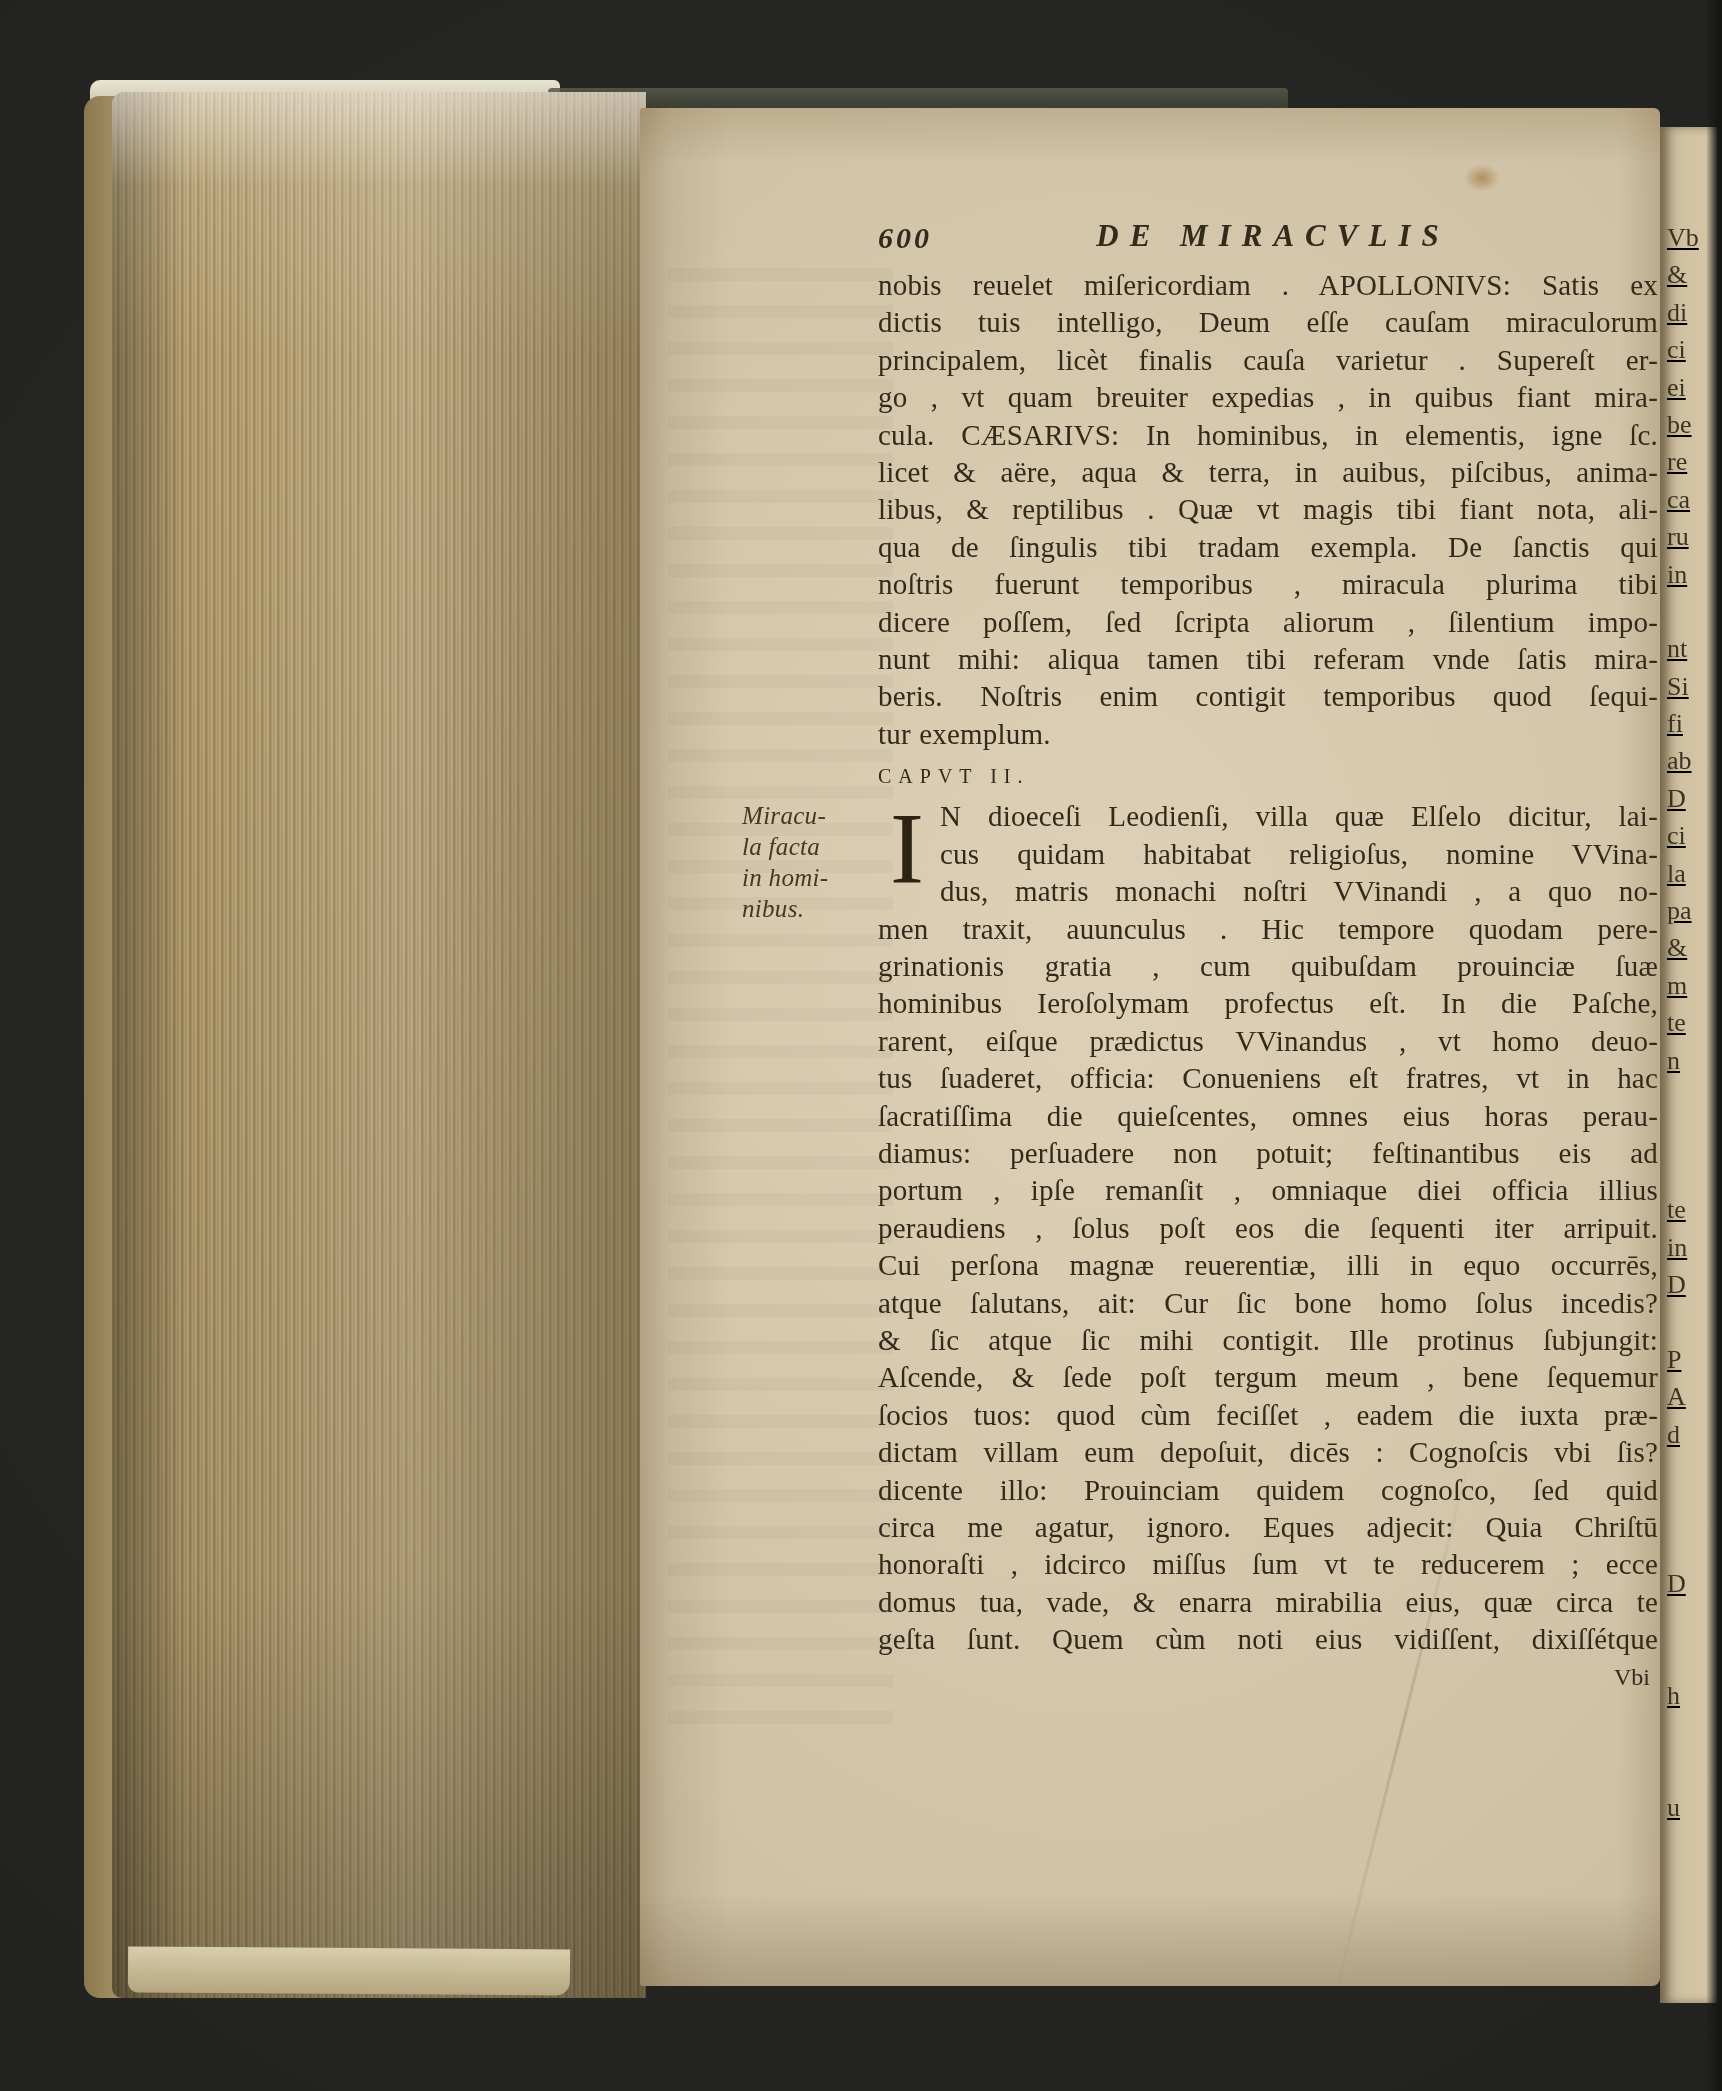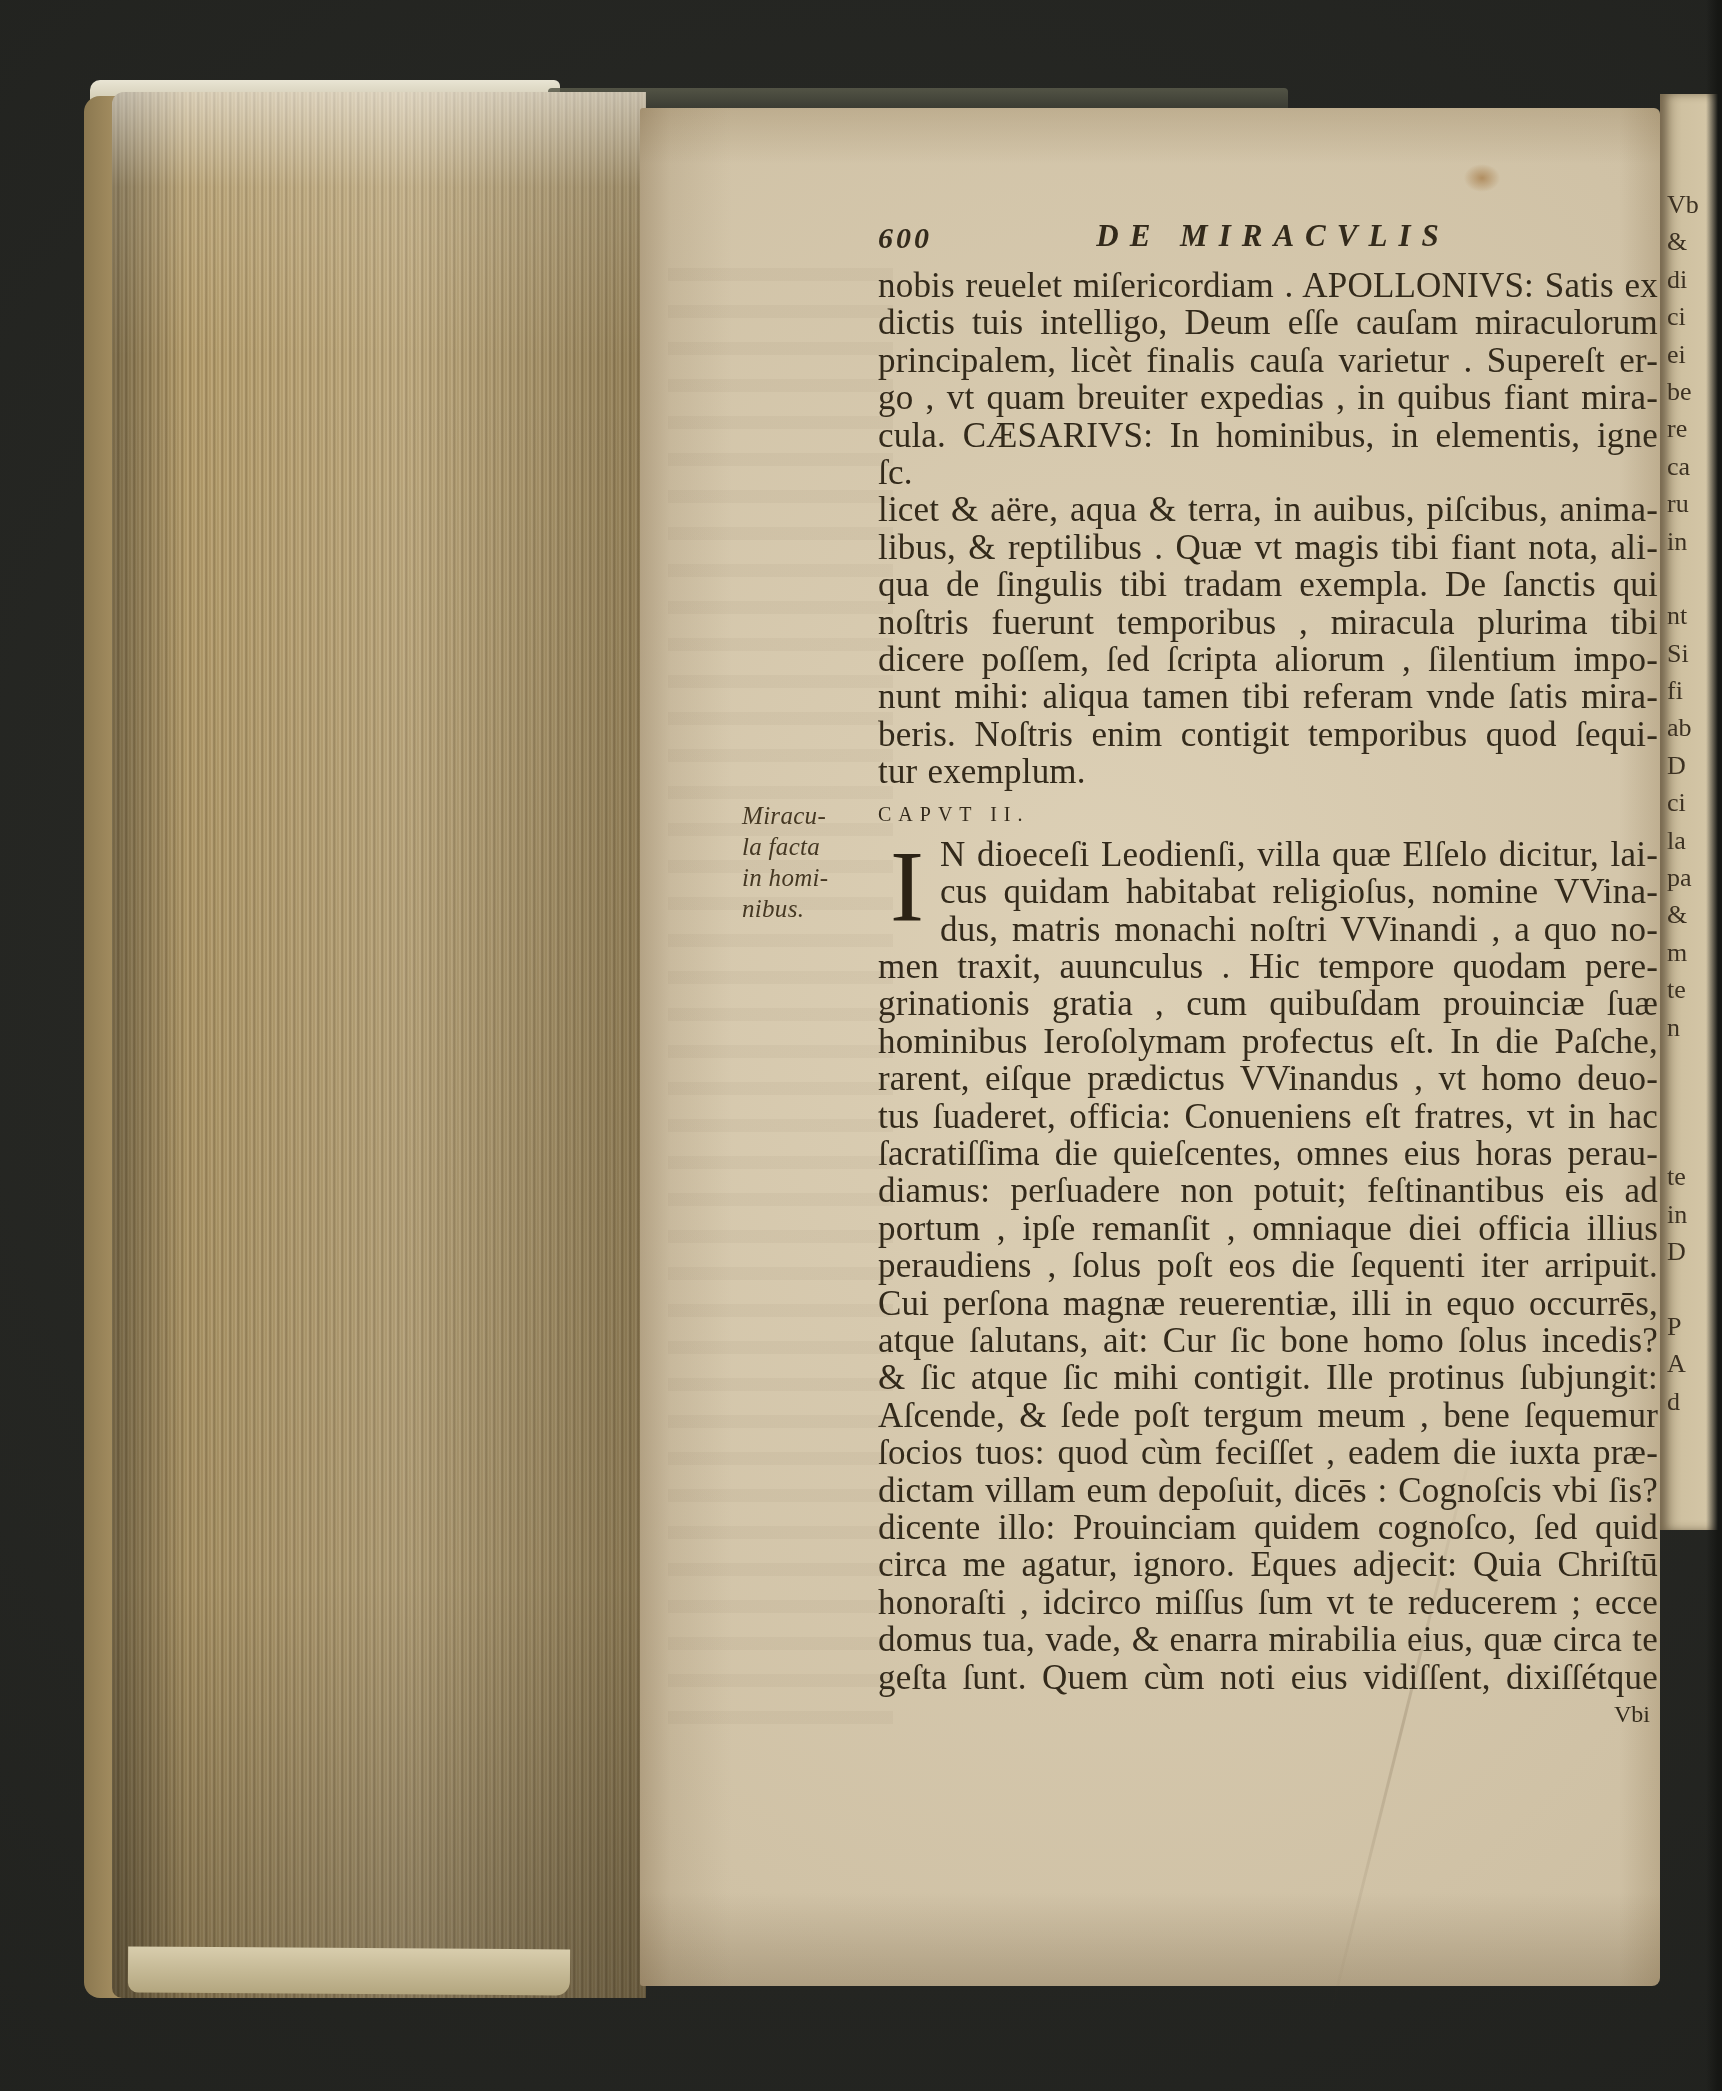--- a/index.html
+++ b/index.html
@@ -58,35 +58,36 @@
   .margin-note {
     position:absolute; left:742px; top:800px; width:134px;
     font-style:italic; font-size:25px; line-height:31px; color:#453823; letter-spacing:.3px;
   }
   .margin-line { white-space:nowrap; }
   .text-block { position:absolute; left:878px; top:218px; width:780px; color:#332a1b; }
   .header { position:relative; height:44px; margin-bottom:5px;font-style:italic; }
   .pagenum { position:absolute; left:0; top:3px; font-size:30px; letter-spacing:3px; font-weight:bold; }
   .running-title { display:block; text-align:center; margin:0 50px 0 60px; font-size:31px; letter-spacing:11px; font-weight:bold; }
   .line {
-    font-size:35px; line-height:37.4px;
+    font-size:29px; line-height:37.4px;
     text-align:justify; text-align-last:justify;
     word-spacing:1px; letter-spacing:.2px;
   }
   .para1 .line:last-child { text-align-last:left; }
   .chapter-heading { text-align:left; margin:3px 50px 2px 0; font-size:20px; letter-spacing:7px; line-height:40px; }
   .dropcap {
     float:left; width:58px; height:110px; margin-right:4px;
     font-size:102px; line-height:102px; text-align:center; color:#2c2315;
   }
   .catchword-row { text-align:right; font-size:24px; line-height:37px; padding-right:8px; }
   .next-page-sliver {
-    position:absolute; left:1660px; top:94px; width:62px; height:1436px; overflow:hidden;
+    position:absolute; left:1660px; top:127px; width:62px; height:1876px; overflow:hidden;
     background:linear-gradient(90deg,#b2a383 0%,#cfc1a1 35%,#d6c8a9 100%);
     box-shadow:inset 7px 0 9px rgba(60,45,25,.5);
+    text-decoration:underline;
   }
   .sliver-col { padding:92px 0 0 7px; font-size:26px; line-height:37.4px; color:#3c3122; }
   .sliver-line { height:37.4px; white-space:nowrap; overflow:hidden; }
   .right-dark-edge {
     position:absolute; left:1706px; top:0; width:16px; height:2091px;
     background:linear-gradient(90deg, rgba(20,20,18,0), #161714 75%);
   }
 </style>
 </head>
 <body>

